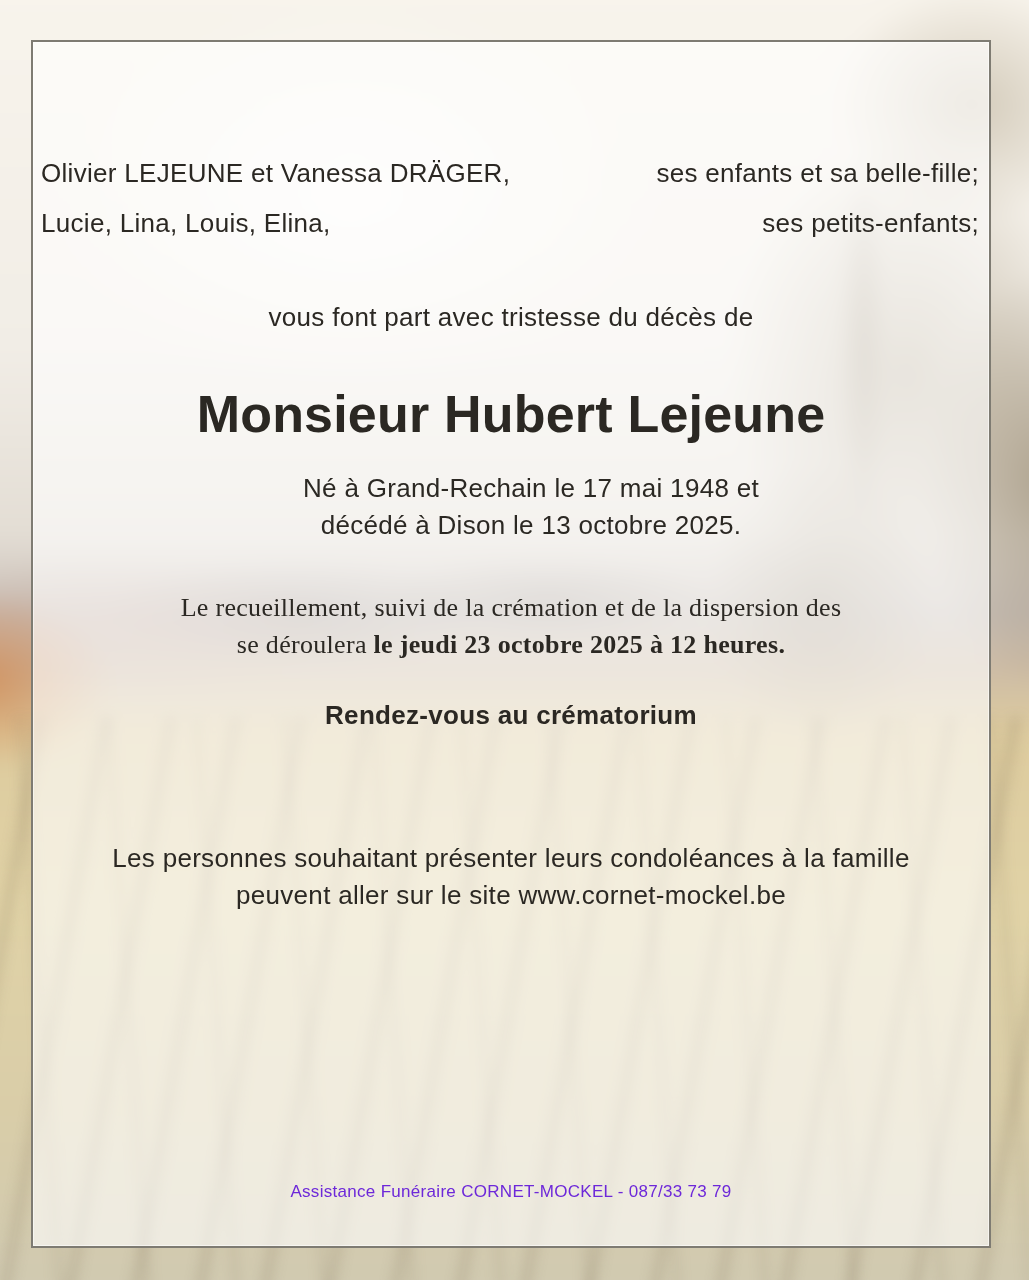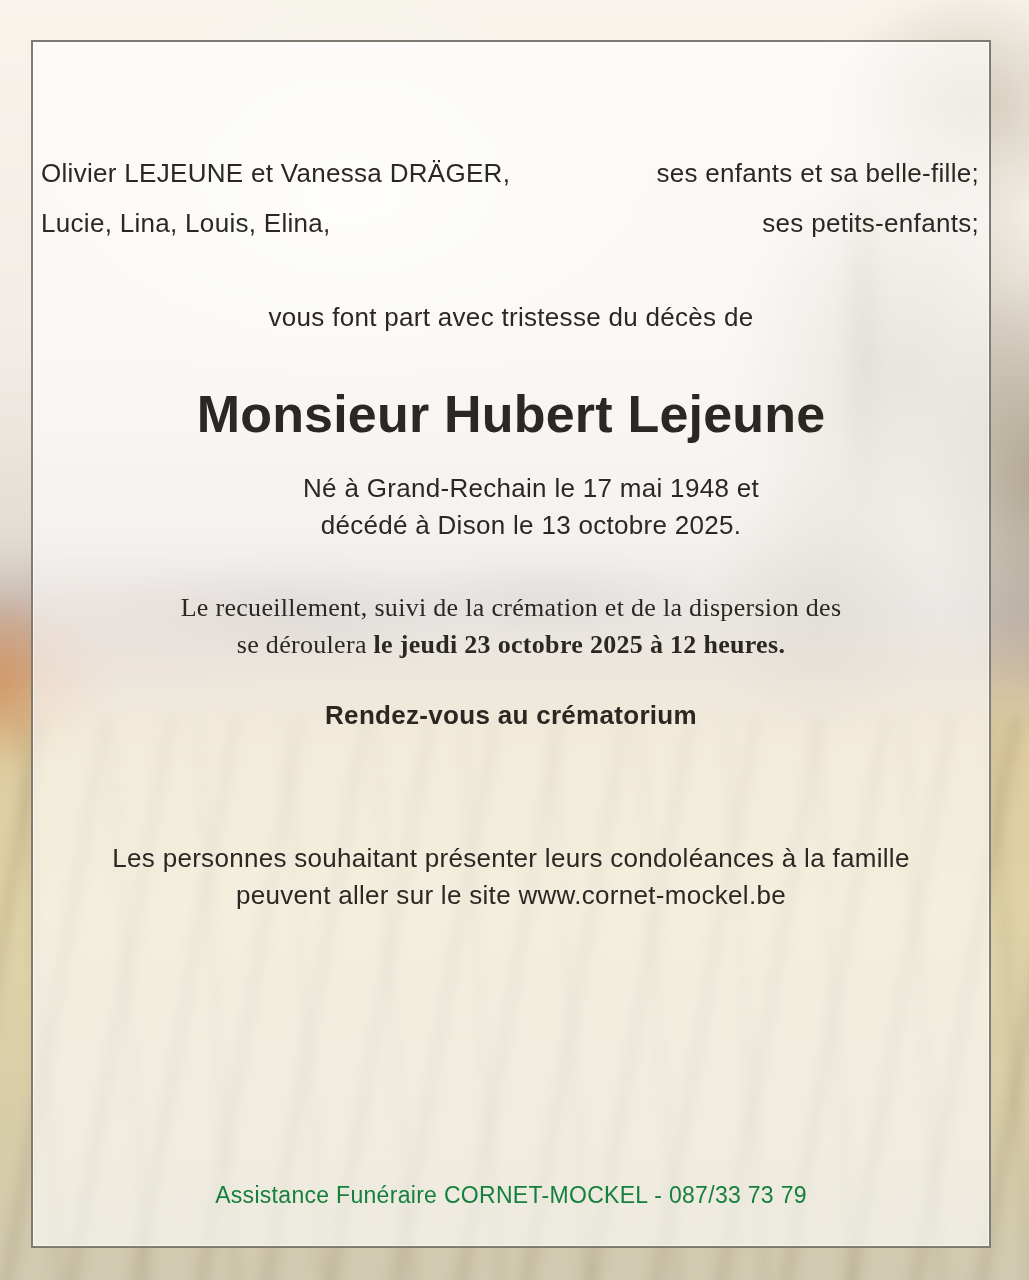--- a/index.html
+++ b/index.html
@@ -74,21 +74,21 @@
   }
   .row-1 { top: 118px; }
   .row-2 { top: 168px; text-align: right; }
   .centered { position: absolute; left: 0; right: 0; text-align: center; }
   .intro        { top: 262px; }
   .deceased     { top: 344px; font-size: 52px; font-weight: 700; letter-spacing: 0.2px; }
   .dates        { top: 430px; line-height: 37px; padding-left: 40px; }
   .ceremony     { top: 549px; line-height: 37px; font-family: Liberation Serif, serif; }
   .meeting      { top: 660px; font-weight: 700; }
   .condolences  { top: 800px; line-height: 37px; }
-  .funeral-home { top: 1142px; font-size: 23px; color: #15803d; }
+  .funeral-home { top: 1142px; font-size: 17px; color: #6d28d9; }
   .bold { font-weight: 700; }
 </style>
 </head>
 <body>
 
 <div class="bg-art"></div>
 <div class="bg-tracks"></div>
 <div class="card-wash"></div>
 <div class="card-frame"></div>
 

